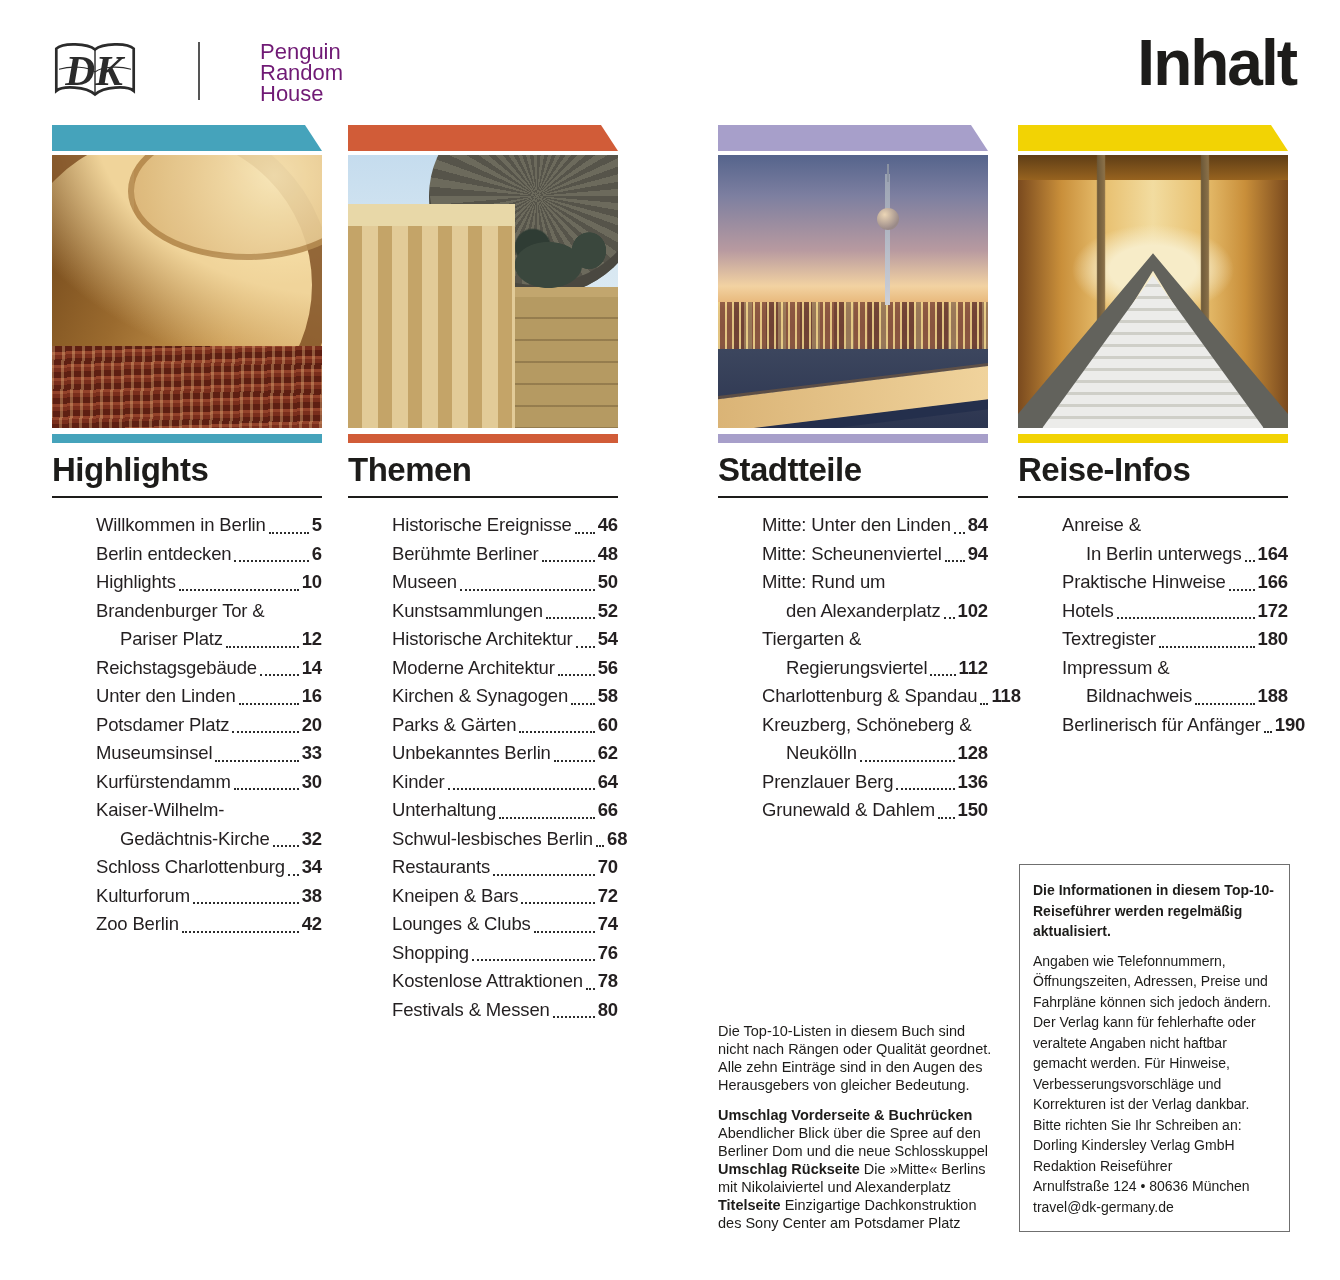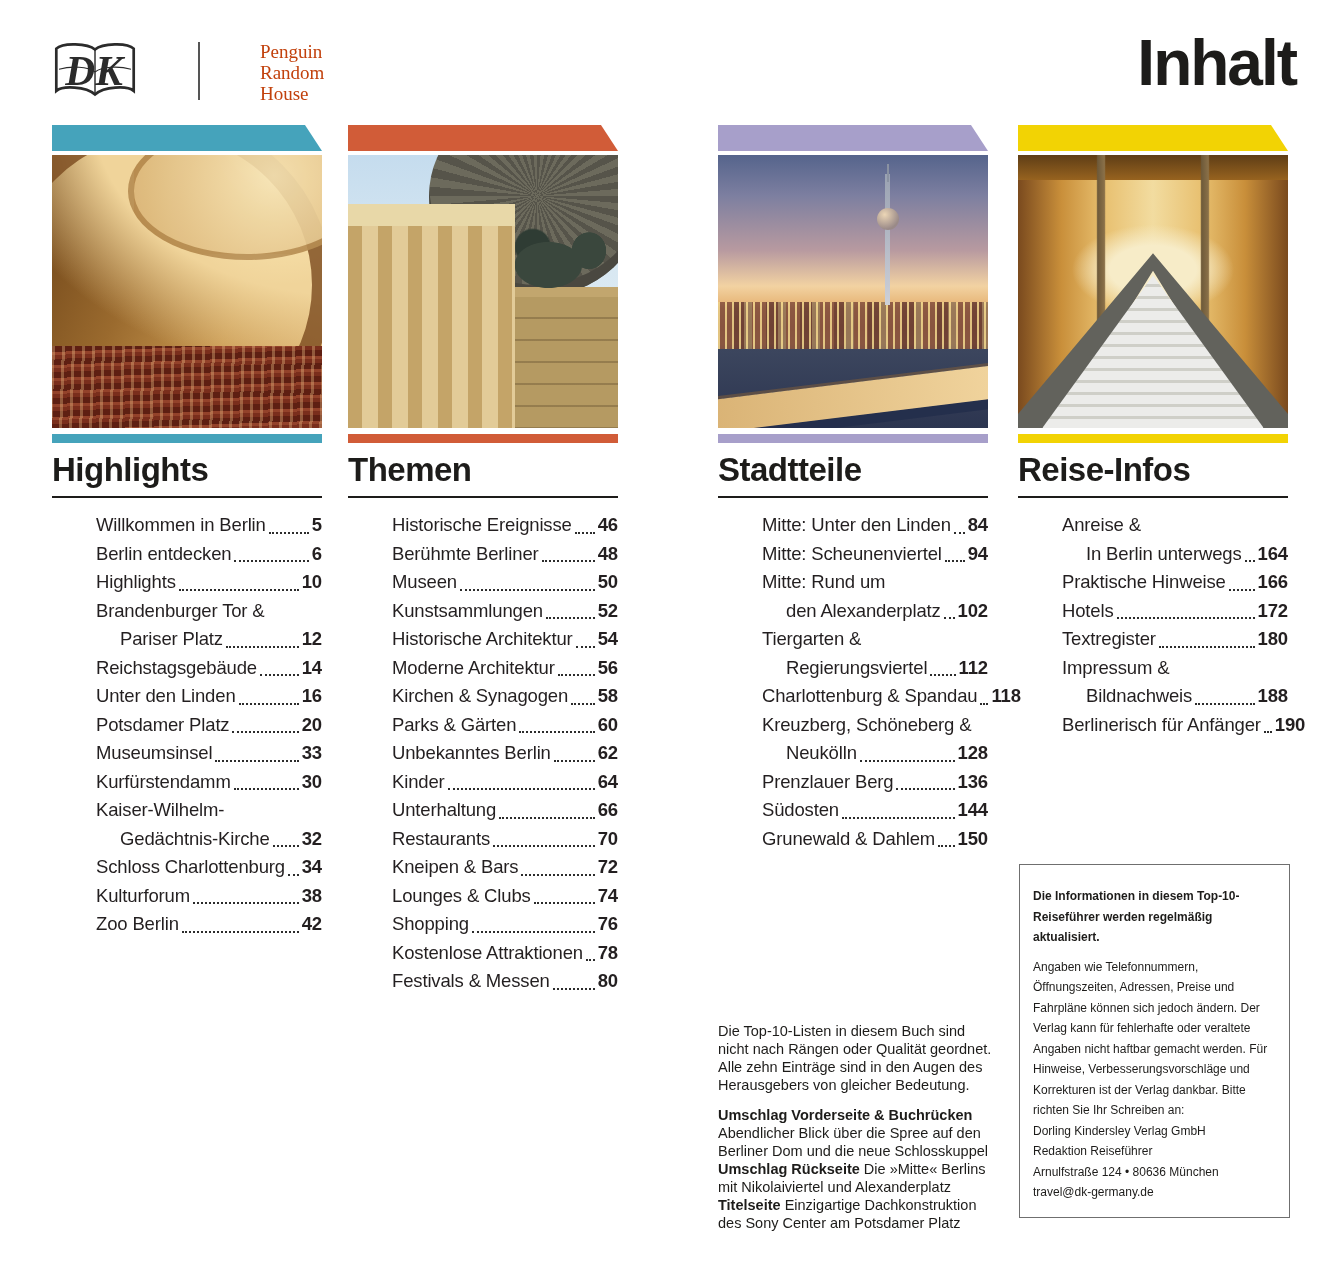--- a/index.html
+++ b/index.html
@@ -5,21 +5,21 @@
   html,body{margin:0;padding:0;background:#ffffff;}
   body{
     width:1340px;height:1280px;position:relative;
     font-family:"Liberation Sans", sans-serif;color:#231f20;
     -webkit-font-smoothing:antialiased;overflow:hidden;
   }
   
   .logo{position:absolute;left:50px;top:40px;display:flex;align-items:flex-start;gap:44px;}
   .logo svg{display:block;}
   .logo-divider{width:2px;height:58px;background:#555;margin:2px 16px 0 14px;}
-  .publisher{font-family:Liberation Serif, serif;font-size:19px;line-height:21px;color:#c2410c;padding-top:1px;}
+  .publisher{font-family:Liberation Sans, sans-serif;font-size:22px;line-height:21px;color:#701a75;padding-top:1px;}
   .page-title{
     position:absolute;top:26px;right:44px;margin:0;
     font-size:64px;font-weight:bold;letter-spacing:-2px;color:#1d1c1a;
   }
   
   .column{position:absolute;top:125px;width:270px;}
   .tab{height:26px;clip-path:polygon(0 0, calc(100% - 17px) 0, 100% 100%, 0 100%);}
   .photo{height:273px;margin-top:4px;position:relative;overflow:hidden;background:#ccc;}
   .photo-deco{position:absolute;}
   .accent-bar{height:9px;margin-top:6px;}
@@ -96,21 +96,21 @@
     width:82%;height:56%;clip-path:polygon(50% 0,100% 100%,0 100%);z-index:1;
     background:repeating-linear-gradient(180deg,#ececea 0 9px,#cfcfc8 9px 12px);}
   .photo-3 .photo-deco{left:0;top:0;right:0;bottom:0;
     background:linear-gradient(90deg, rgba(0,0,0,0) 29%, #6e5a3a 29.5%, #8a7048 32%, rgba(0,0,0,0) 32.5%),
                linear-gradient(90deg, rgba(0,0,0,0) 67.5%, #6e5a3a 68%, #8a7048 70.5%, rgba(0,0,0,0) 71%);}
   
   .mid-note{position:absolute;left:718px;top:1022px;width:276px;font-size:14.5px;line-height:18px;color:#1d1c1a;}
   .mid-note p{margin:0 0 12px 0;}
   .mid-note b{font-weight:bold;}
   .info-box{position:absolute;left:1019px;top:864px;width:271px;box-sizing:border-box;
-    border:1px solid #6f6f6f;padding:21px 13px 14px 13px;font-size:12px;line-height:20.5px;color:#1d1c1a;}
+    border:1px solid #6f6f6f;padding:15px 13px 14px 13px;font-size:14px;line-height:20.5px;color:#1d1c1a;}
   .ib-bold{margin:0 0 9px 0;font-weight:bold;}
   .ib-body{margin:0;}
   .ib-address div{white-space:nowrap;}
 </style>
 </head>
 <body>
 
 <div id="page">
 
   <div class="logo">
@@ -318,20 +318,27 @@
           </div>
           <div class="toc-entry">
             <div class="toc-line">
               <span class="toc-label">Unterhaltung</span>
               <span class="leader"></span>
               <span class="pg">66</span>
             </div>
           </div>
           <div class="toc-entry">
             <div class="toc-line">
+              <span class="toc-label">Schwul-lesbisches Berlin</span>
+              <span class="leader"></span>
+              <span class="pg">68</span>
+            </div>
+          </div>
+          <div class="toc-entry">
+            <div class="toc-line">
               <span class="toc-label">Restaurants</span>
               <span class="leader"></span>
               <span class="pg">70</span>
             </div>
           </div>
           <div class="toc-entry">
             <div class="toc-line">
               <span class="toc-label">Kneipen &amp; Bars</span>
               <span class="leader"></span>
               <span class="pg">72</span>
@@ -420,27 +427,20 @@
               <span class="toc-label">Neukölln</span>
               <span class="leader"></span>
               <span class="pg">128</span>
             </div>
           </div>
           <div class="toc-entry">
             <div class="toc-line">
               <span class="toc-label">Prenzlauer Berg</span>
               <span class="leader"></span>
               <span class="pg">136</span>
-            </div>
-          </div>
-          <div class="toc-entry">
-            <div class="toc-line">
-              <span class="toc-label">Südosten</span>
-              <span class="leader"></span>
-              <span class="pg">144</span>
             </div>
           </div>
           <div class="toc-entry">
             <div class="toc-line">
               <span class="toc-label">Grunewald &amp; Dahlem</span>
               <span class="leader"></span>
               <span class="pg">150</span>
             </div>
           </div>
         </div>

